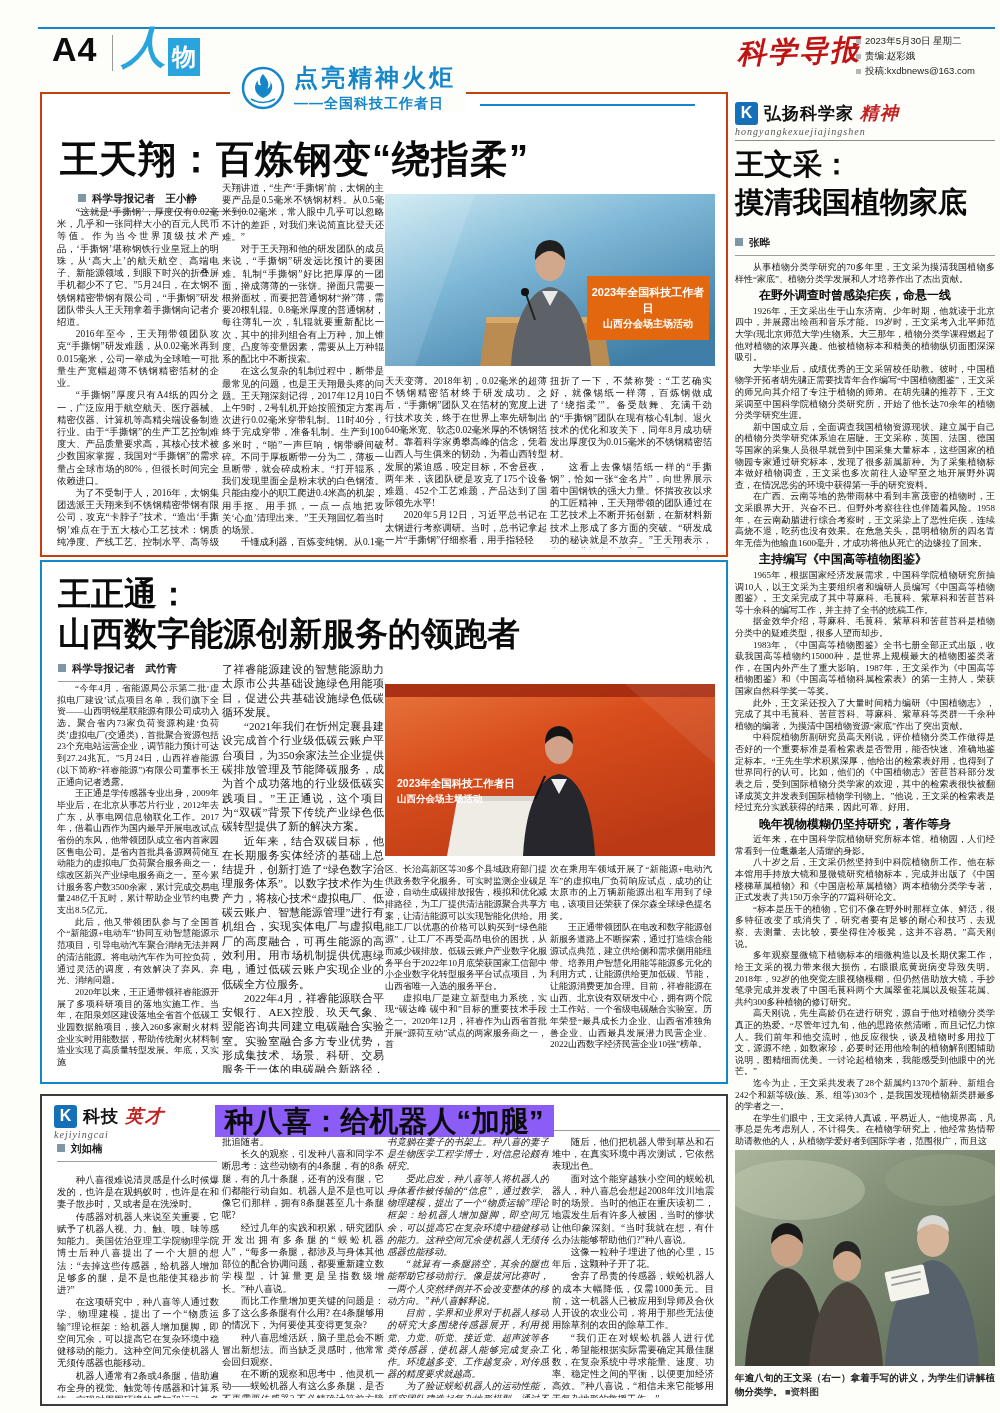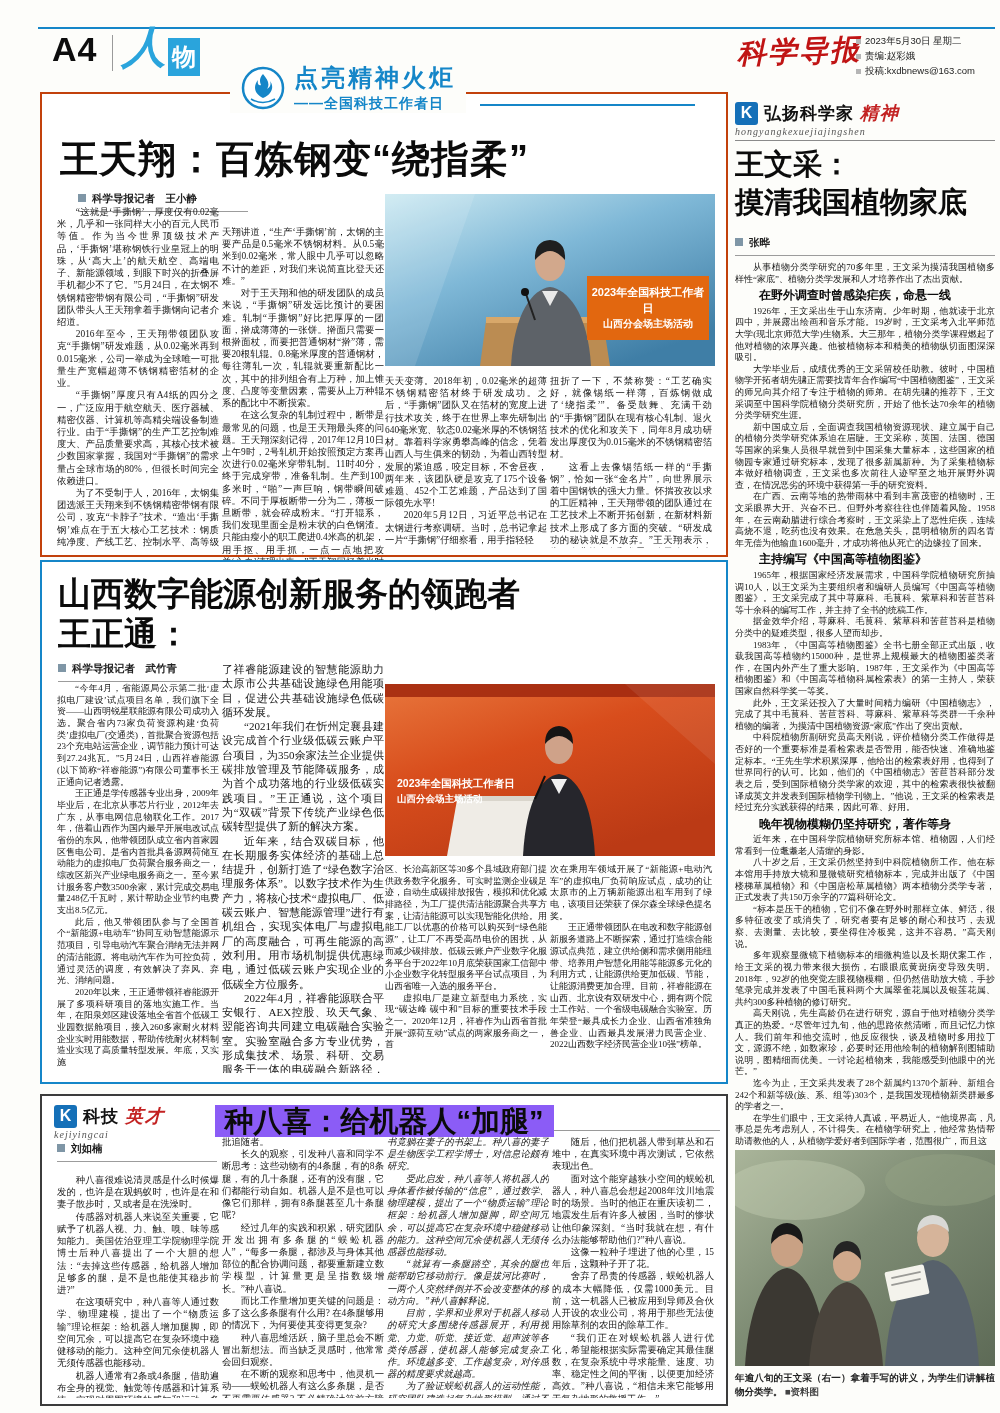--- a/index.html
+++ b/index.html
@@ -45,21 +45,21 @@
             border-bottom:1px solid #9c9c9c; padding-bottom:5px; }
   .sq { display:inline-block; width:8px; height:8px; background:#7f96a6; margin-right:6px; }
   #a1-byline { left:36px; top:98px;  width:170px; }
   #a2-byline { left:16px; top:100px; width:170px; }
   #a3-byline { left:15px; top:46px;  width:160px; }
 
   .col { overflow:hidden; text-align:justify; font-size:9.4px; line-height:1.3; color:#161616; }
   .col p { text-indent:2em; }
   .col p.cont { text-indent:0; }
   #a1-c1 { left:15px;  top:112px; width:162px; height:342px; }
-  #a1-c2 { left:180px; top:88px;  width:162px; height:366px;margin-top:44px; }
+  #a1-c2 { left:180px; top:88px;  width:162px; height:366px; }
   #a1-c3 { left:343px; top:281px; width:162px; height:173px; }
   #a1-c4 { left:508px; top:281px; width:162px; height:173px; }
   #a2-c1 { left:15px;  top:121px; width:162px; height:390px; font-size:9px; }
   #a2-c2 { left:180px; top:100px; width:162px; height:411px; font-size:11px; }
   #a2-c3 { left:343px; top:302px; width:162px; height:209px; font-size:9px; }
   #a2-c4 { left:508px; top:302px; width:162px; height:209px; font-size:9px; }
   #a3-c1 { left:15px;  top:78px;  width:162px; height:224px; }
   #a3-c2 { left:180px; top:40px;  width:162px; height:262px; }
   #a3-c3 { left:345px; top:40px;  width:162px; height:262px;font-style:italic; }
   #a3-c4 { left:510px; top:40px;  width:162px; height:262px; }
@@ -179,22 +179,22 @@
         <p>2020年5月12日，习近平总书记在太钢进行考察调研。当时，总书记拿起一片“手撕钢”仔细察看，用手指轻轻</p>
       </div>
     <div id="a1-c4" class="abs col">
         <p class="cont">扭折了一下，不禁称赞：“工艺确实好，就像锡纸一样薄，百炼钢做成了‘绕指柔’”。备受鼓舞、充满干劲的“手撕钢”团队在现有核心轧制、退火技术的优化和攻关下，同年8月成功研发出厚度仅为0.015毫米的不锈钢精密箔材。</p>
         <p>这看上去像锡箔纸一样的“手撕钢”，恰如一张“金名片”，向世界展示着中国钢铁的强大力量。怀揣孜孜以求的工匠精神，王天翔带领的团队通过在工艺技术上不断开拓创新，在新材料新技术上形成了多方面的突破。“研发成功的秘诀就是不放弃。”王天翔表示，为了企业的生存和发展，自己会一直在路上。</p>
       </div>
   </div>
 
   <div id="a2-box" class="abs artbox">
     <div id="a2-title" class="abs headline">
+      <div>王正通：</div>
       <div>山西数字能源创新服务的领跑者</div>
-      <div>王正通：</div>
     </div>
     <div id="a2-byline" class="abs byline">
       <span class="sq"></span><span>科学导报记者　武竹青</span>
     </div>
     <div id="a2-photo" class="abs photo">
       <svg width="330" height="172" viewBox="0 0 330 172">
         <defs>
           <linearGradient id="g2" x1="0" y1="0" x2="0.6" y2="1">
             <stop offset="0" stop-color="#e8763c"></stop>
               <stop offset="0.45" stop-color="#d84d1c"></stop>

